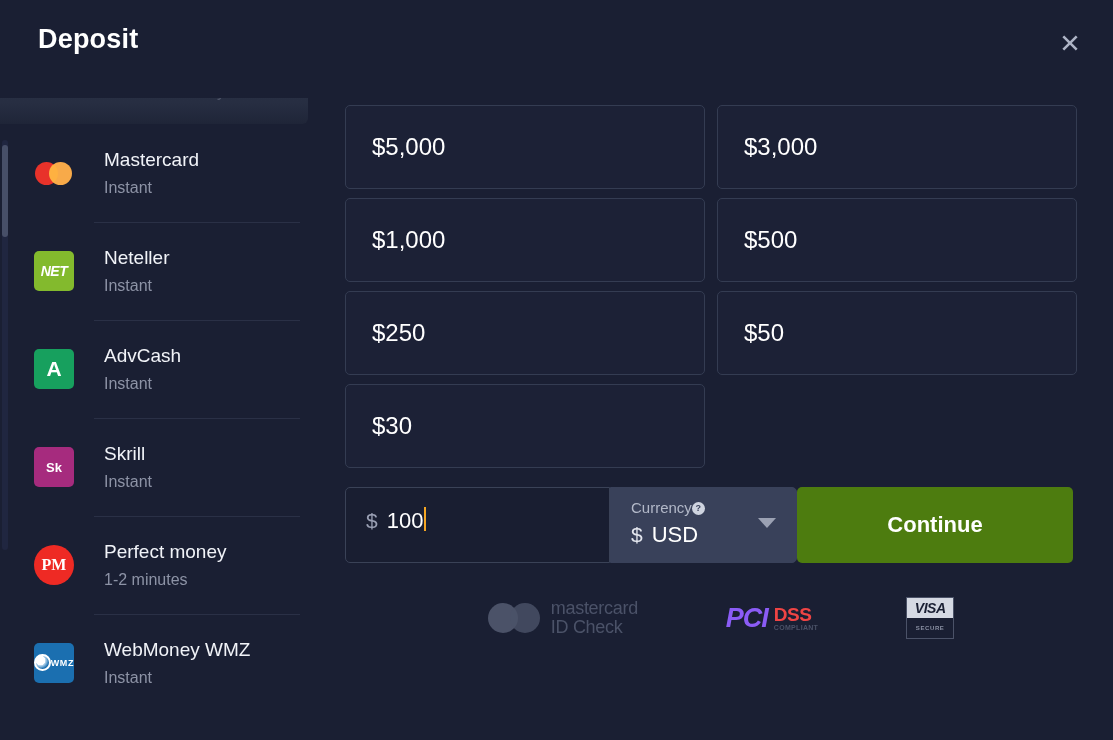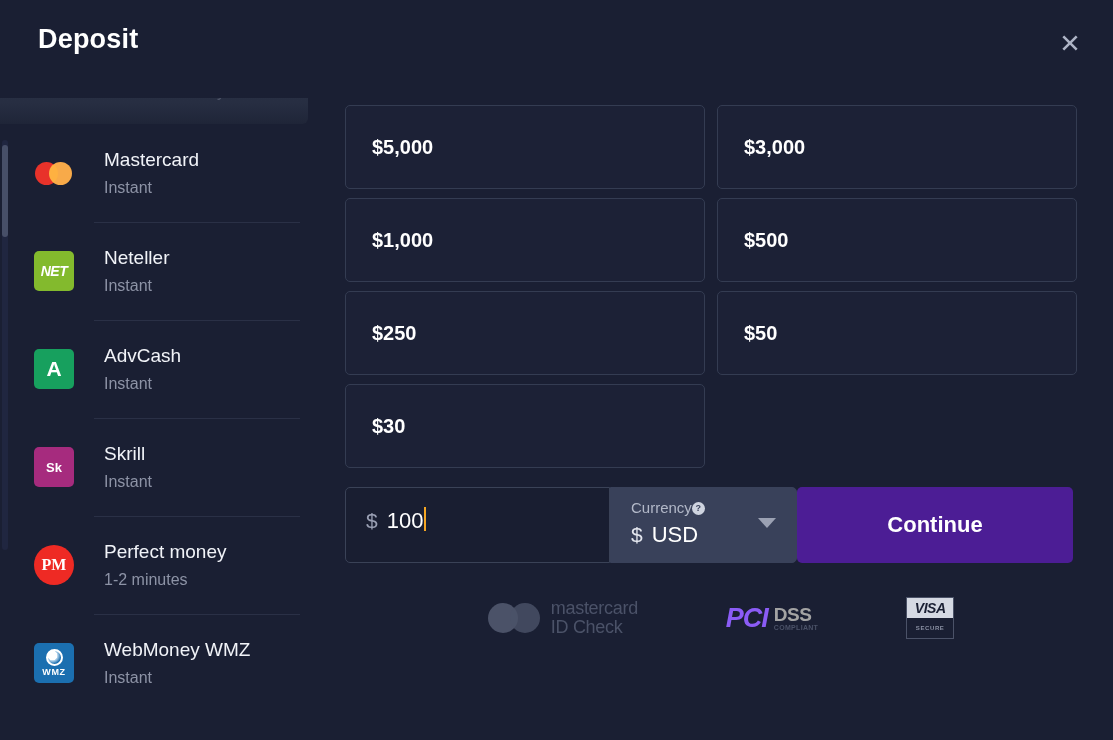--- a/index.html
+++ b/index.html
@@ -118,21 +118,21 @@
 
   .ic-box {
     width: 100%; height: 100%;
     display: flex; align-items: center; justify-content: center;
     font-weight: bold; color: #ffffff;
   }
   .ic-net { background: #83ba2d; font-style: italic; font-size: 14px; letter-spacing: -0.5px; }
   .ic-adv { background: #17a05e; font-size: 21px; }
   .ic-skr { background: #a62b7e; font-size: 13px; }
   .ic-pm  { background: #ee2a24; border-radius: 50%; font-family: "Liberation Serif", serif; font-size: 16px; }
-  .ic-wmz { background: #1b6fb0; flex-direction: column; font-size: 9px; letter-spacing: 0.6px; }
+  .ic-wmz { background: #1b6fb0; flex-direction: row; font-size: 9px; letter-spacing: 0.6px; }
   .ic-wmz .globe {
     width: 17px; height: 17px; border-radius: 50%;
     background: radial-gradient(circle at 35% 35%, #ffffff 40%, #bcd9ef 41%, #1b6fb0 70%);
     border: 2px solid #ffffff; margin-bottom: 1px;
   }
 
   .sb-track {
     position: absolute;
     left: 2px;
     top: 140px;
@@ -174,22 +174,22 @@
   }
   .amt-btn {
     height: 84px;
     display: flex;
     align-items: center;
     padding-left: 26px;
     background: #1c2136;
     border: 1px solid #343c52;
     border-radius: 5px;
     color: #ffffff;
-    font-size: 20px;
-    font-weight: bold;
+    font-size: 24px;
+    font-weight: normal;
     cursor: pointer;
   }
   .amt-btn.selected {
     background: #3c4659;
     border-color: #3c4659;
     margin: -2px -3px -2px -1px;
     height: 88px;
   }
 
   
@@ -262,21 +262,21 @@
     top: 30px;
     width: 0; height: 0;
     border-left: 9px solid transparent;
     border-right: 9px solid transparent;
     border-top: 10px solid #9ba1b3;
   }
 
   .continue-btn {
     width: 276px;
     height: 76px;
-    background: #4c1d95;
+    background: #4d7c0f;
     border: none;
     border-radius: 5px;
     color: #ffffff;
     font-size: 22px;
     font-weight: bold;
     font-family: "Liberation Sans", sans-serif;
     cursor: pointer;
   }
 
   
@@ -301,21 +301,21 @@
   .mc-rings i:nth-child(2) { left: 22px; opacity: 0.82; }
   .mc-words { line-height: 1.05; }
   .mc-words div { font-size: 18px; letter-spacing: -0.3px; color: #4b5268; }
 
   .pci-dss { gap: 6px; }
   .pci-mark {
     font-size: 27px; font-weight: bold; font-style: italic;
     color: #8b5cf6; letter-spacing: -1px;
   }
   .pci-words { line-height: 1; }
-  .pci-words .t1 { font-size: 19px; font-weight: bold; color: #a3a3a3; letter-spacing: -0.5px; }
+  .pci-words .t1 { font-size: 19px; font-weight: bold; color: #ef4444; letter-spacing: -0.5px; }
   .pci-words .t2 { font-size: 7px; font-weight: bold; color: #4b5268; letter-spacing: 0.3px; }
 
   .visa-secure {
     flex-direction: column;
     border: 1px solid #4b5268;
     width: 48px;
   }
   .visa-secure .v1 {
     width: 100%; text-align: center;
     background: #d5d9e3; color: #1a1f33;

